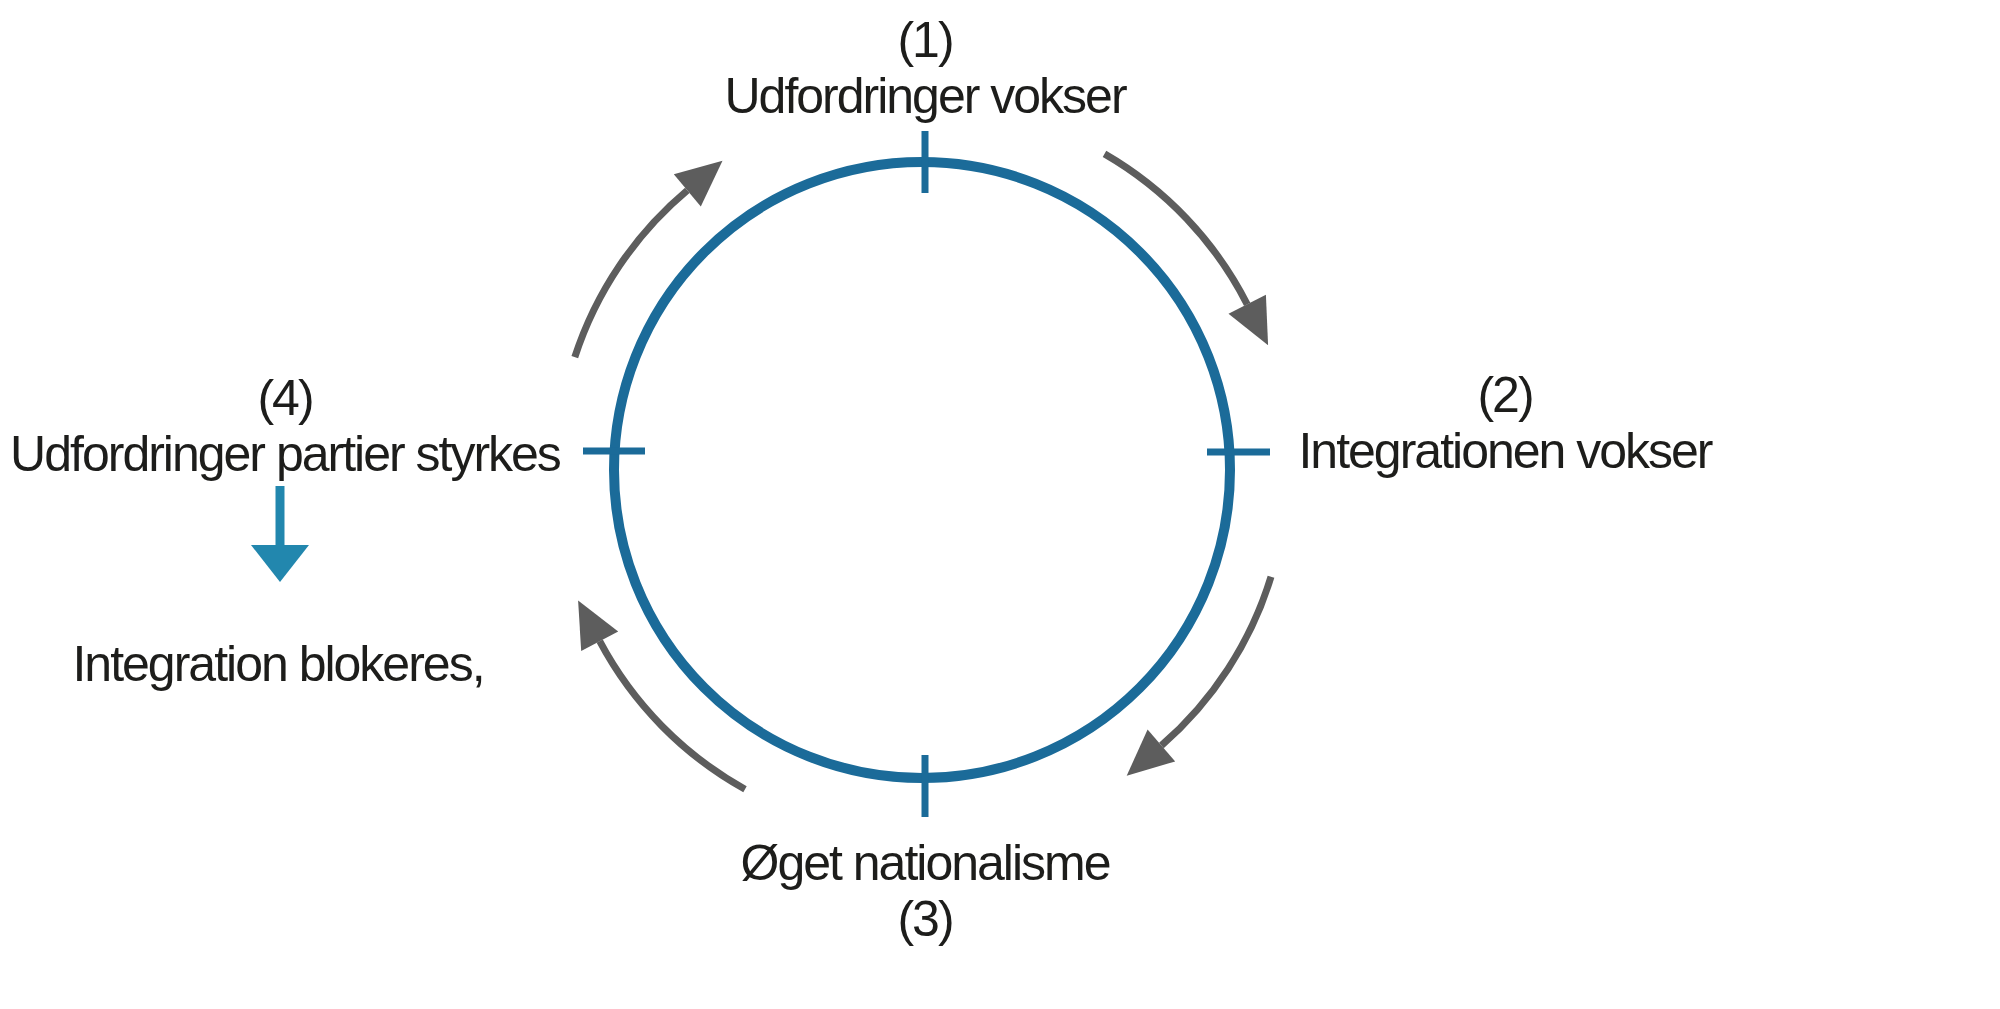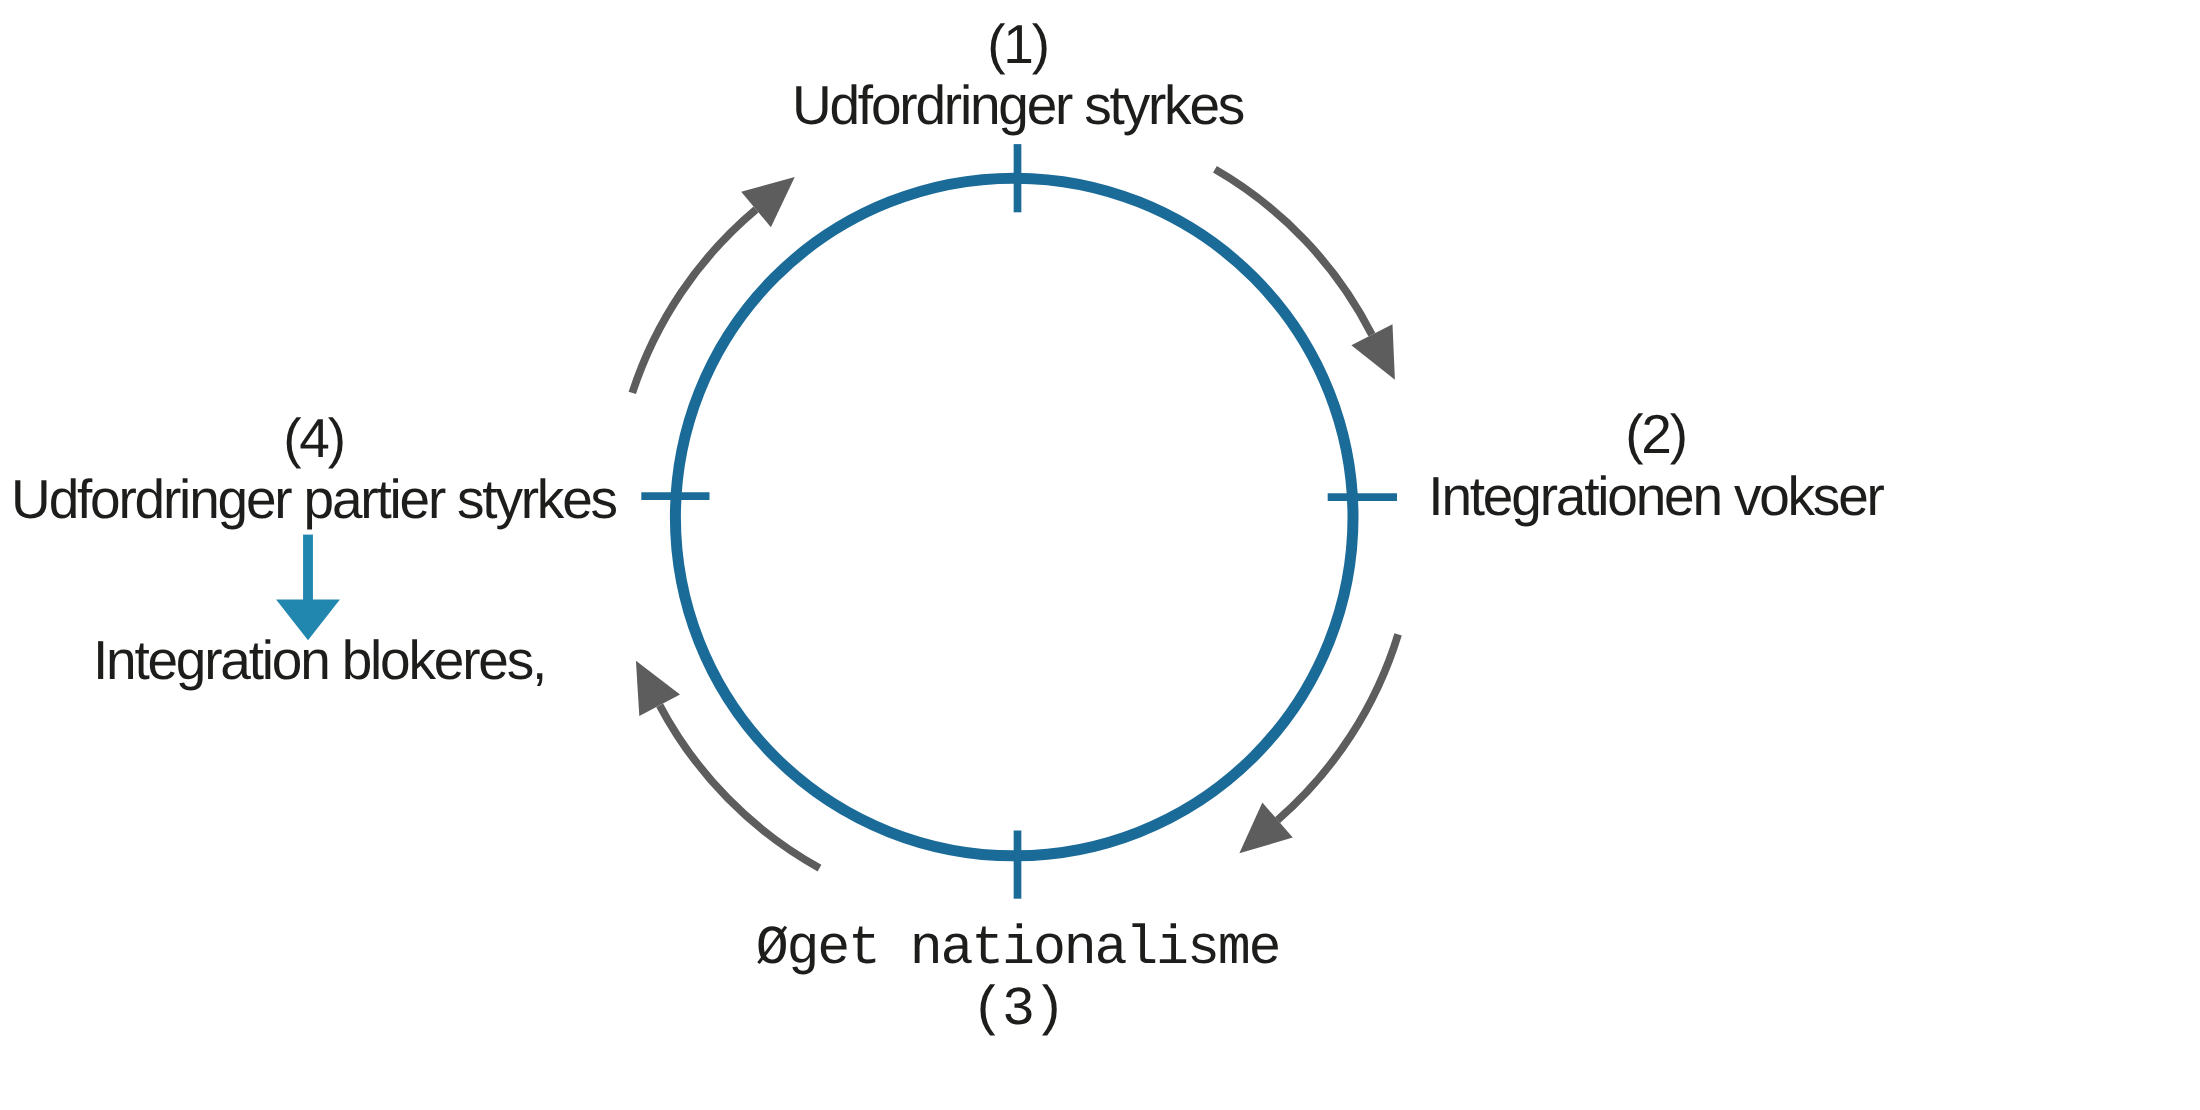--- a/index.html
+++ b/index.html
@@ -72,35 +72,35 @@
     </g>
 
     <g>
       <line x1="280" y1="486" x2="280" y2="546" class="accent-shaft"></line>
       <polygon class="accent-head" points="251,545 309,545 280,582"></polygon>
     </g>
   </svg>
 
   <div class="label-block" style="left:625px; top:12px; width:600px;">
     <div>(1)</div>
-    <div>Udfordringer styrkes</div>
+    <div>Udfordringer vokser</div>
   </div>
 
   <div class="label-block" style="left:1225px; top:367px; width:560px;">
     <div>(2)</div>
     <div>Integrationen vokser</div>
   </div>
 
   <div class="label-block" style="left:0px; top:370px; width:570px;">
     <div>(4)</div>
     <div>Udfordringer partier styrkes</div>
   </div>
 
-  <div class="label-block" style="left:0px; top:572px; width:556px;margin-left:12px;">
+  <div class="label-block" style="left:0px; top:636px; width:556px;">
     <div>Integration blokeres,</div>
   </div>
 
-  <div class="label-block" style="left:645px; top:835px; width:560px;font-family:Liberation Mono, monospace;">
+  <div class="label-block" style="left:645px; top:835px; width:560px;">
     <div>Øget nationalisme</div>
     <div>(3)</div>
   </div>
 
 </div>
 
 </body></html>

